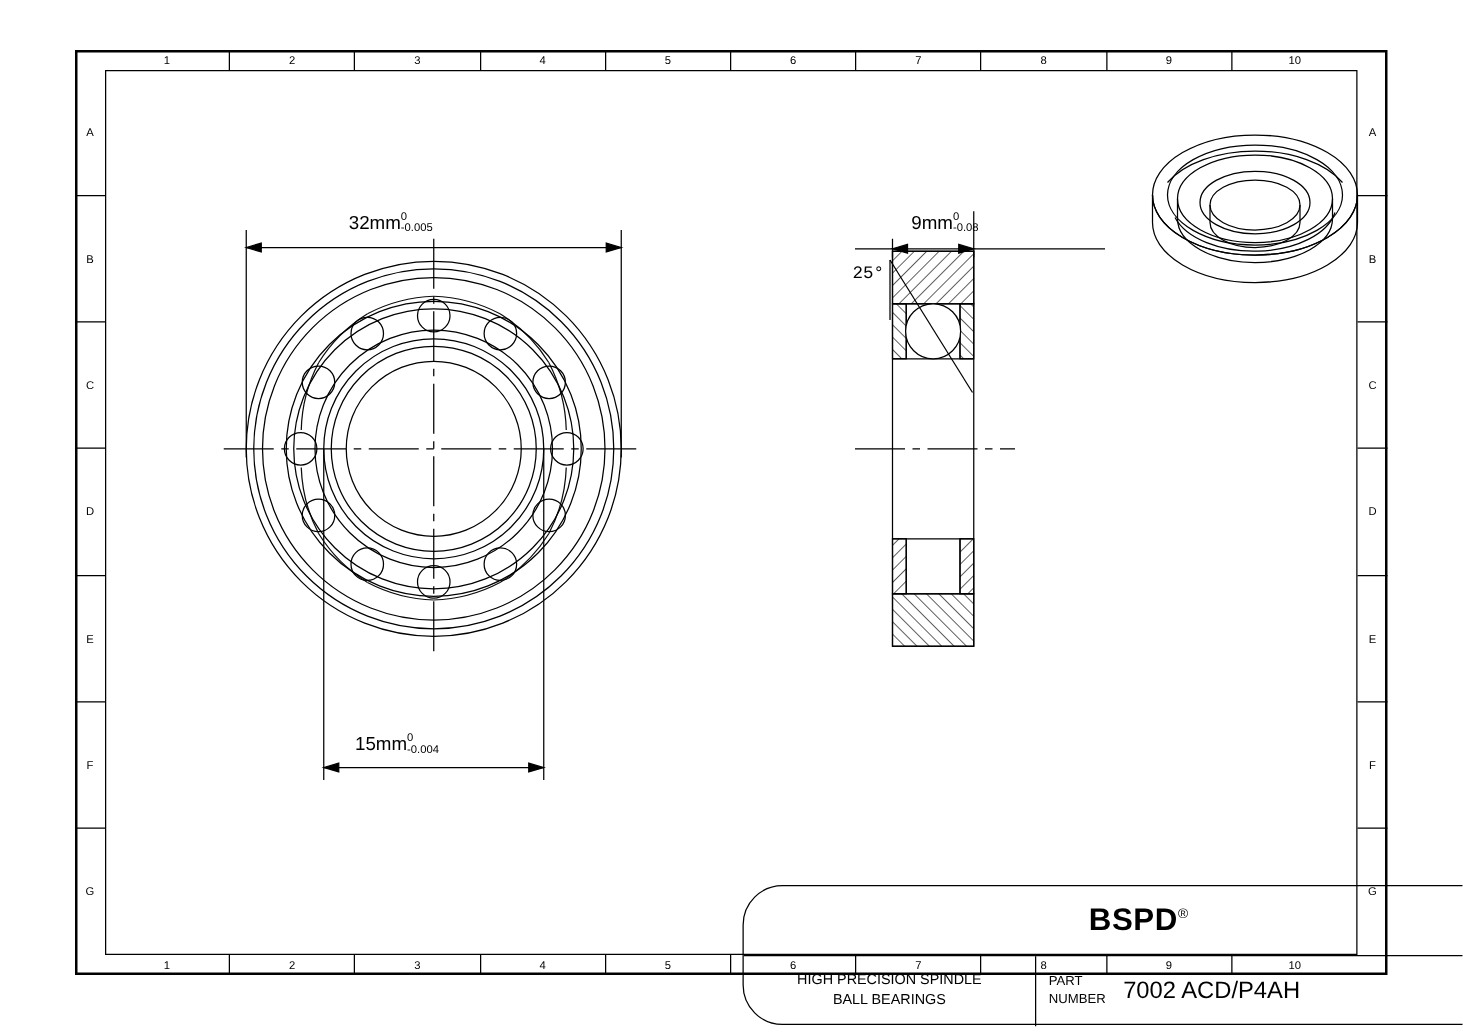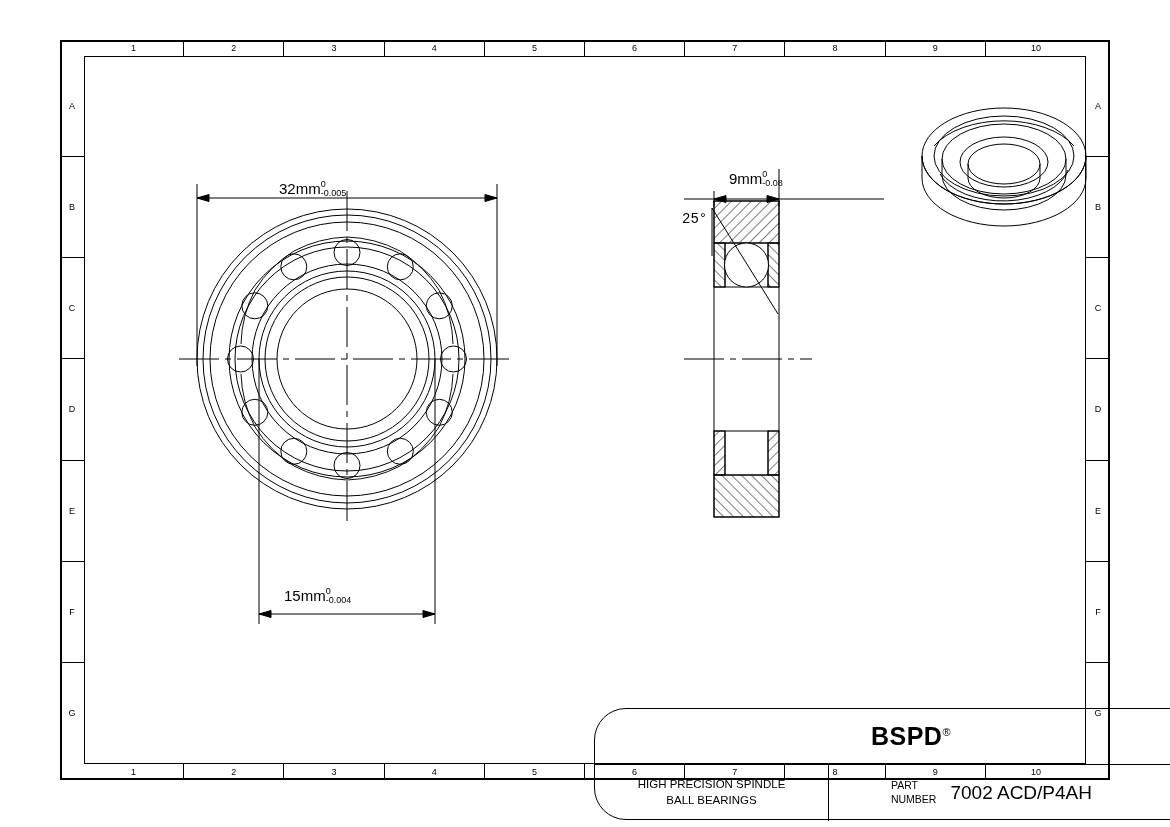--- a/index.html
+++ b/index.html
@@ -233,21 +233,21 @@
         <ellipse cx="920" cy="103" rx="62" ry="35"></ellipse>
         <path d="M858 103 l0 16 a62 35 0 0 0 124 0 l0 -16"></path>
         <ellipse cx="920" cy="106" rx="44" ry="25"></ellipse>
         <ellipse cx="920" cy="108" rx="36" ry="20"></ellipse>
         <path d="M884 108 l0 14 a36 20 0 0 0 72 0 l0 -14"></path>
         <path d="M850 90 a78 45 0 0 1 140 0"></path>
         <path d="M856 118 a66 38 0 0 0 128 -4"></path>
       </g>
     </svg>
 
-    <div class="dimtxt" id="od-text" style="left:195px;top:124px;">
+    <div class="dimtxt" id="od-text" style="left:195px;top:114px;">
       <span>32mm</span><span class="tol"><b>0</b><b>-0.005</b></span>
     </div>
 
     <div class="dimtxt" id="bore-text" style="left:200px;top:531px;">
       <span>15mm</span><span class="tol"><b>0</b><b>-0.004</b></span>
     </div>
 
     <div class="dimtxt" id="width-text" style="left:645px;top:114px;">
       <span>9mm</span><span class="tol"><b>0</b><b>-0.08</b></span>
     </div>
@@ -267,21 +267,21 @@
       <div id="tb-bottom">
 
 
         <div class="tb-cell" style="width:234px;">
           <div class="desc">
             <div>HIGH  PRECISION SPINDLE</div>
             <div>BALL BEARINGS</div>
           </div>
         </div>
 
-        <div class="tb-cell lastc" style="width:263px;flex-direction:row;justify-content:flex-end;padding-left:10px;gap:14px;">
+        <div class="tb-cell lastc" style="width:263px;flex-direction:row;justify-content:flex-start;padding-left:10px;gap:14px;">
           <div class="pn-label">
             <div>PART</div>
             <div>NUMBER</div>
           </div>
           <div class="pn-val">7002 ACD/P4AH</div>
         </div>
 
       </div>
     </div>
 

